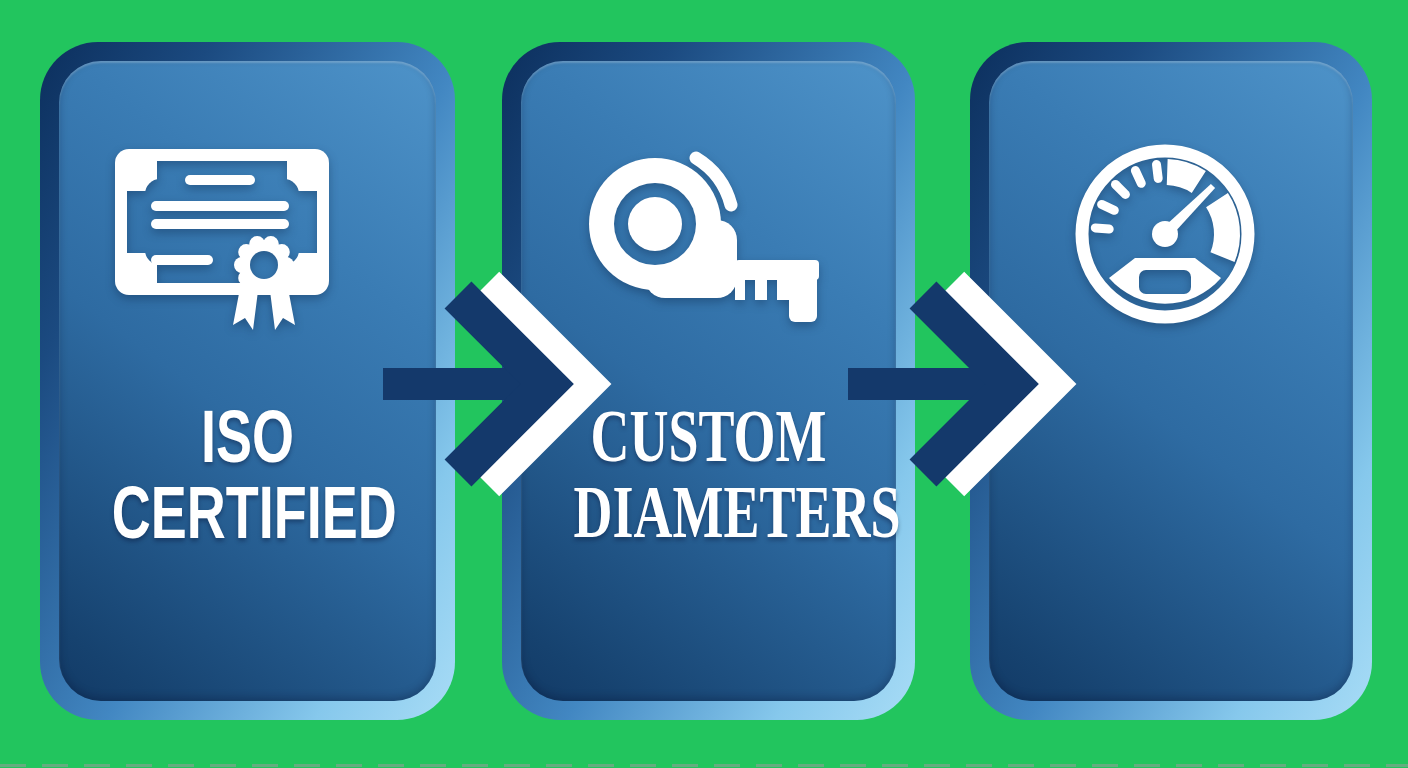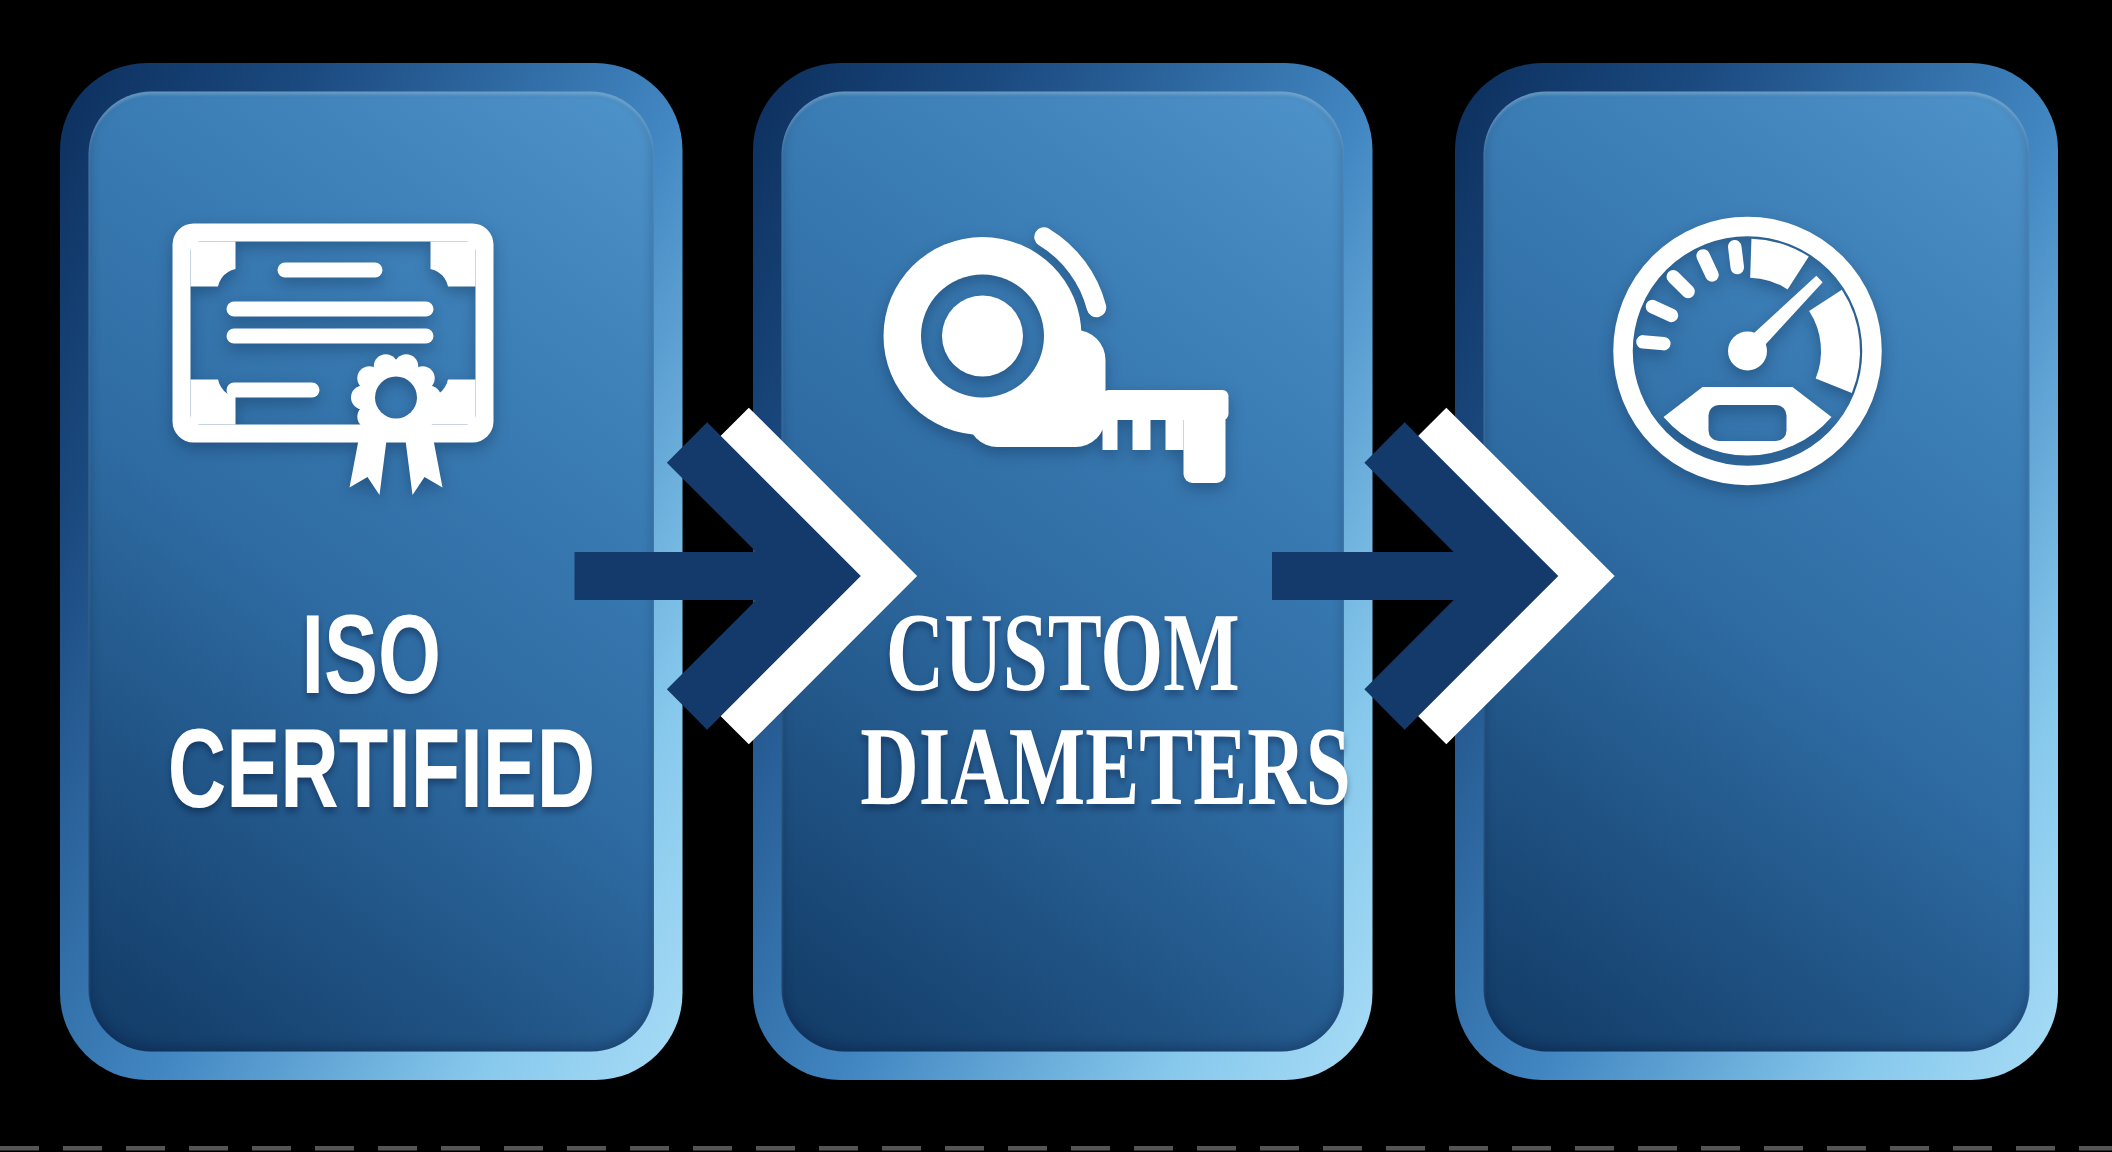--- a/index.html
+++ b/index.html
@@ -1,17 +1,17 @@
 <!DOCTYPE html>
 <html><head>
 <meta charset="utf-8">
 <style>
   html,body{margin:0;padding:0;background:#ffffff;}
   .stage{
-    position:relative;width:1408px;height:768px;background:#000000;overflow:hidden;
+    position:relative;width:1408px;height:768px;background:#22c55e;overflow:hidden;
     font-family:"Liberation Sans","DejaVu Sans",sans-serif;
   }
   .card-frame{
     position:absolute;top:42px;height:678px;border-radius:58px;
     background:linear-gradient(118deg,#0c2f5d 0%,#1b4a80 22%,#4287c2 55%,#86c8ec 82%,#a8dcf6 100%);
   }
   .card-inner{
     position:absolute;inset:19px;border-radius:42px;
     background:linear-gradient(217deg,#4e93c9 0%,#3a7cb4 30%,#2e6ba2 55%,#16426f 92%,#123a66 100%);
     box-shadow:inset 0 2px 2px rgba(255,255,255,.22), inset 0 -3px 8px rgba(0,10,40,.28);

